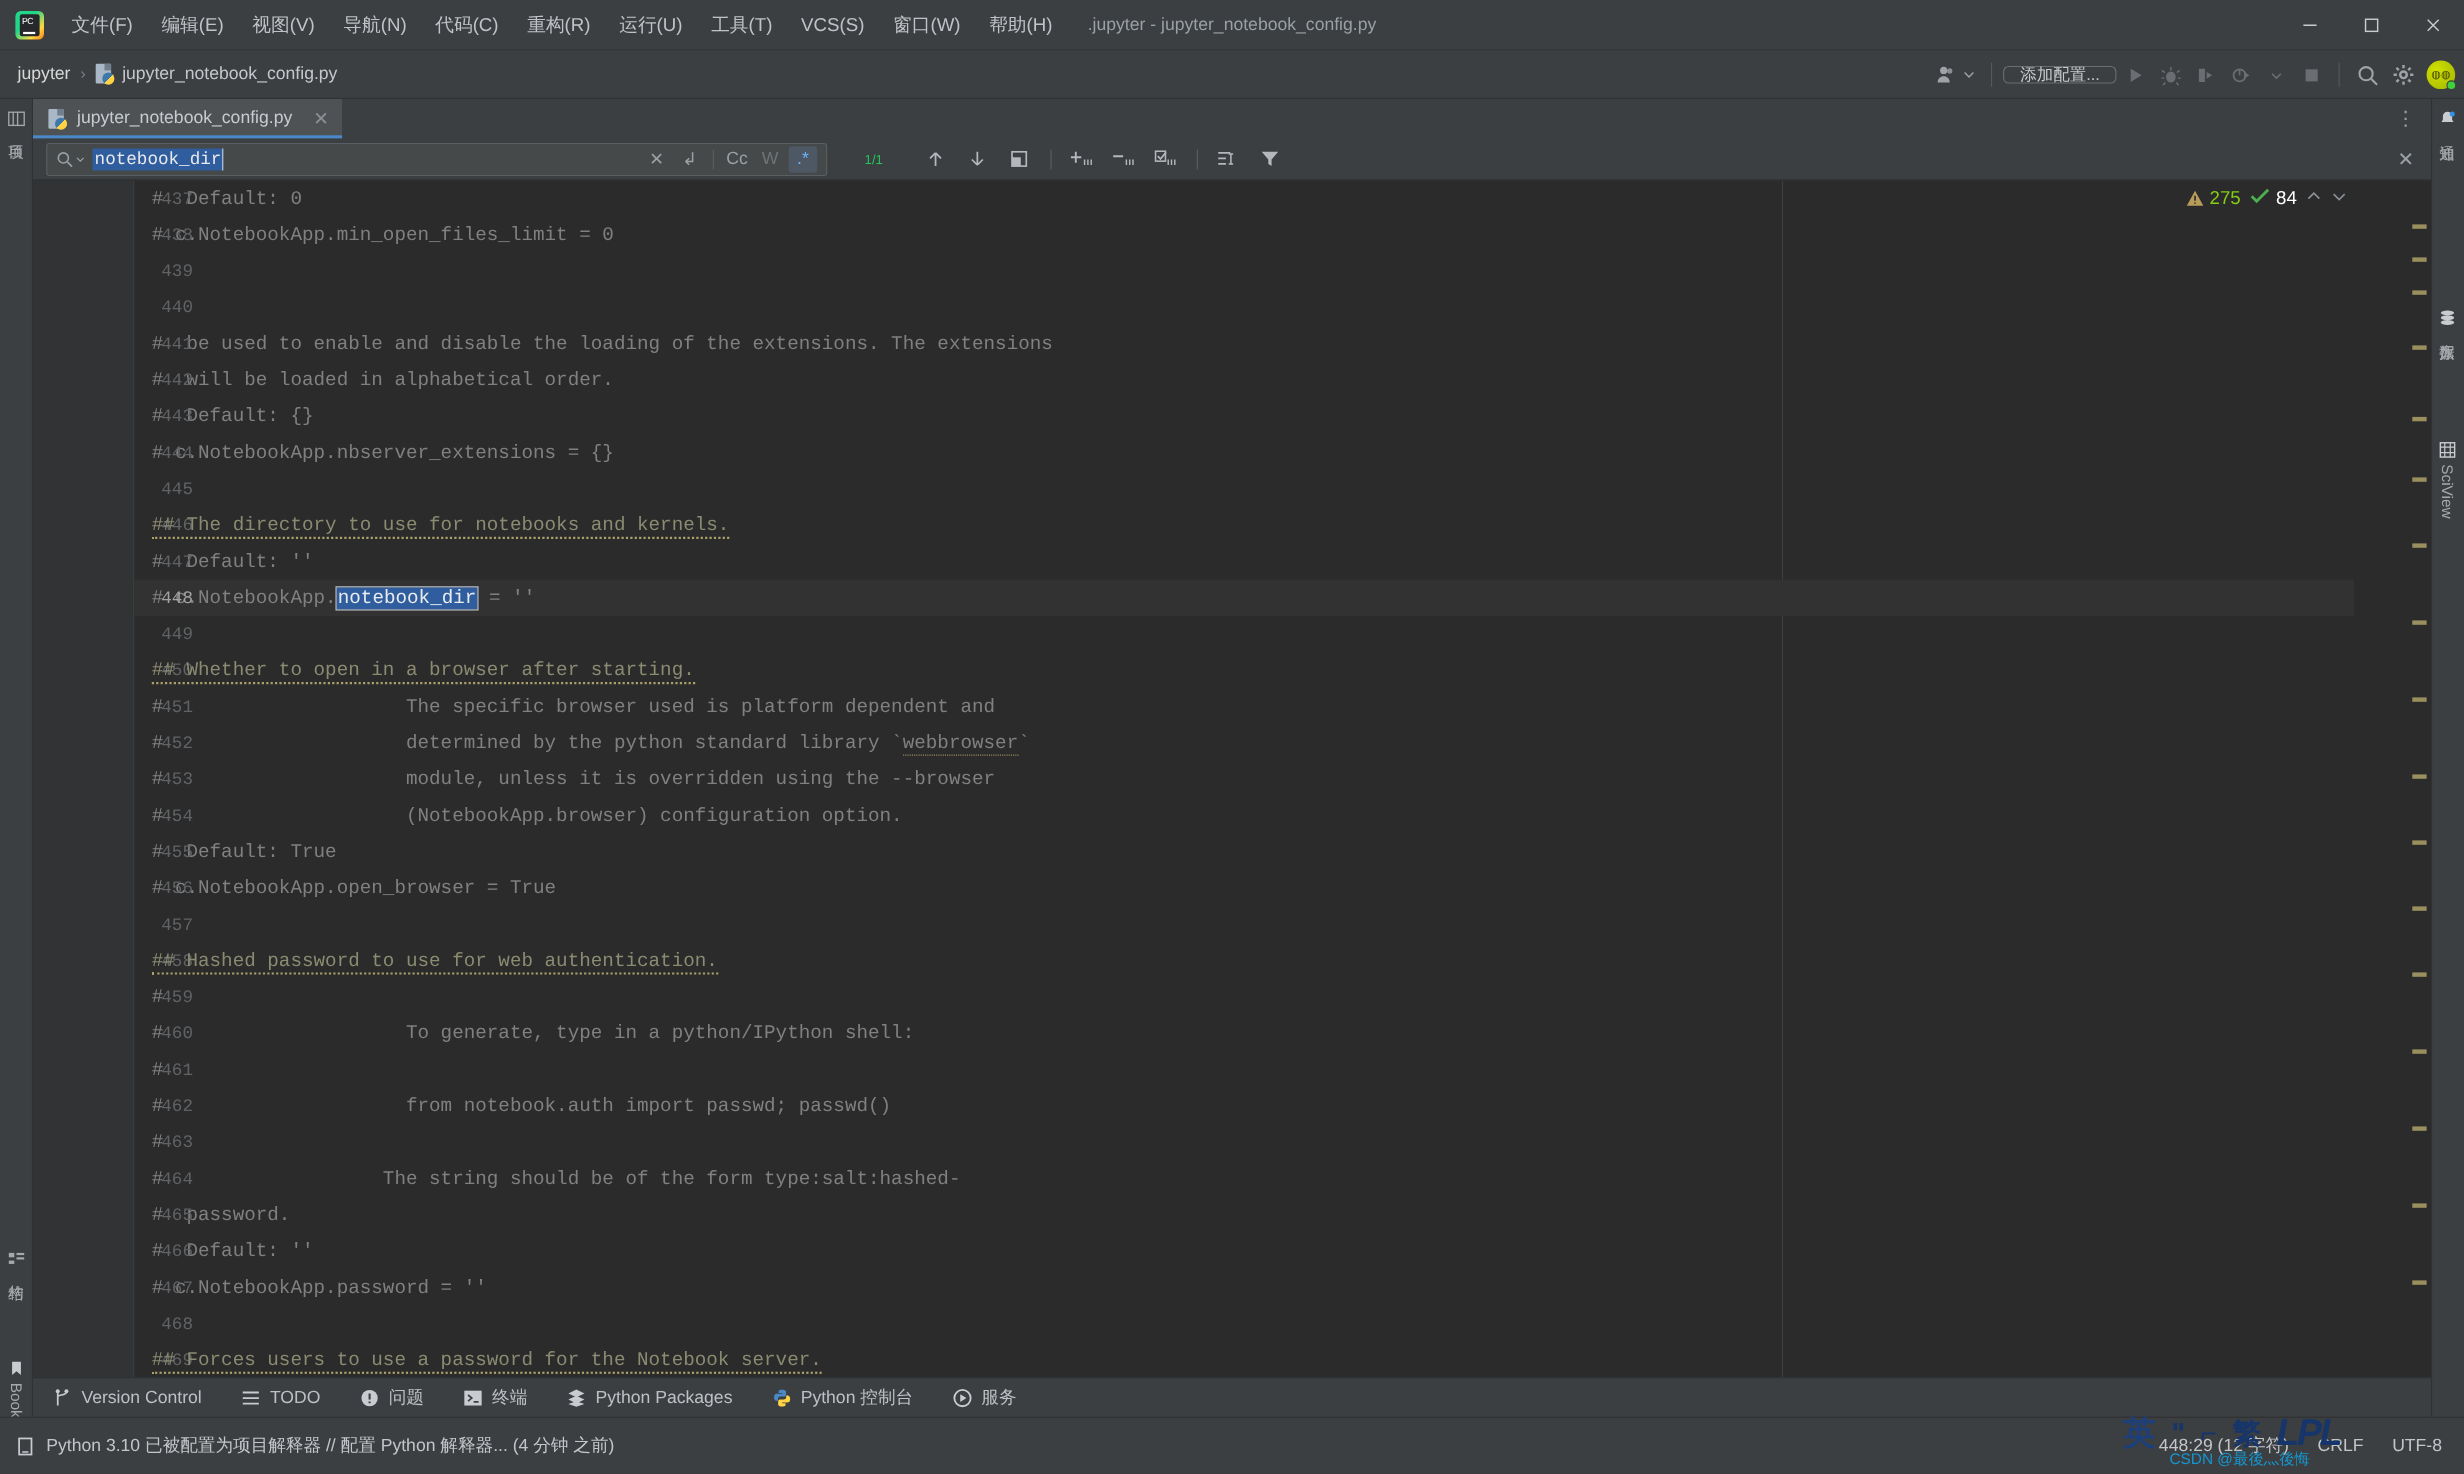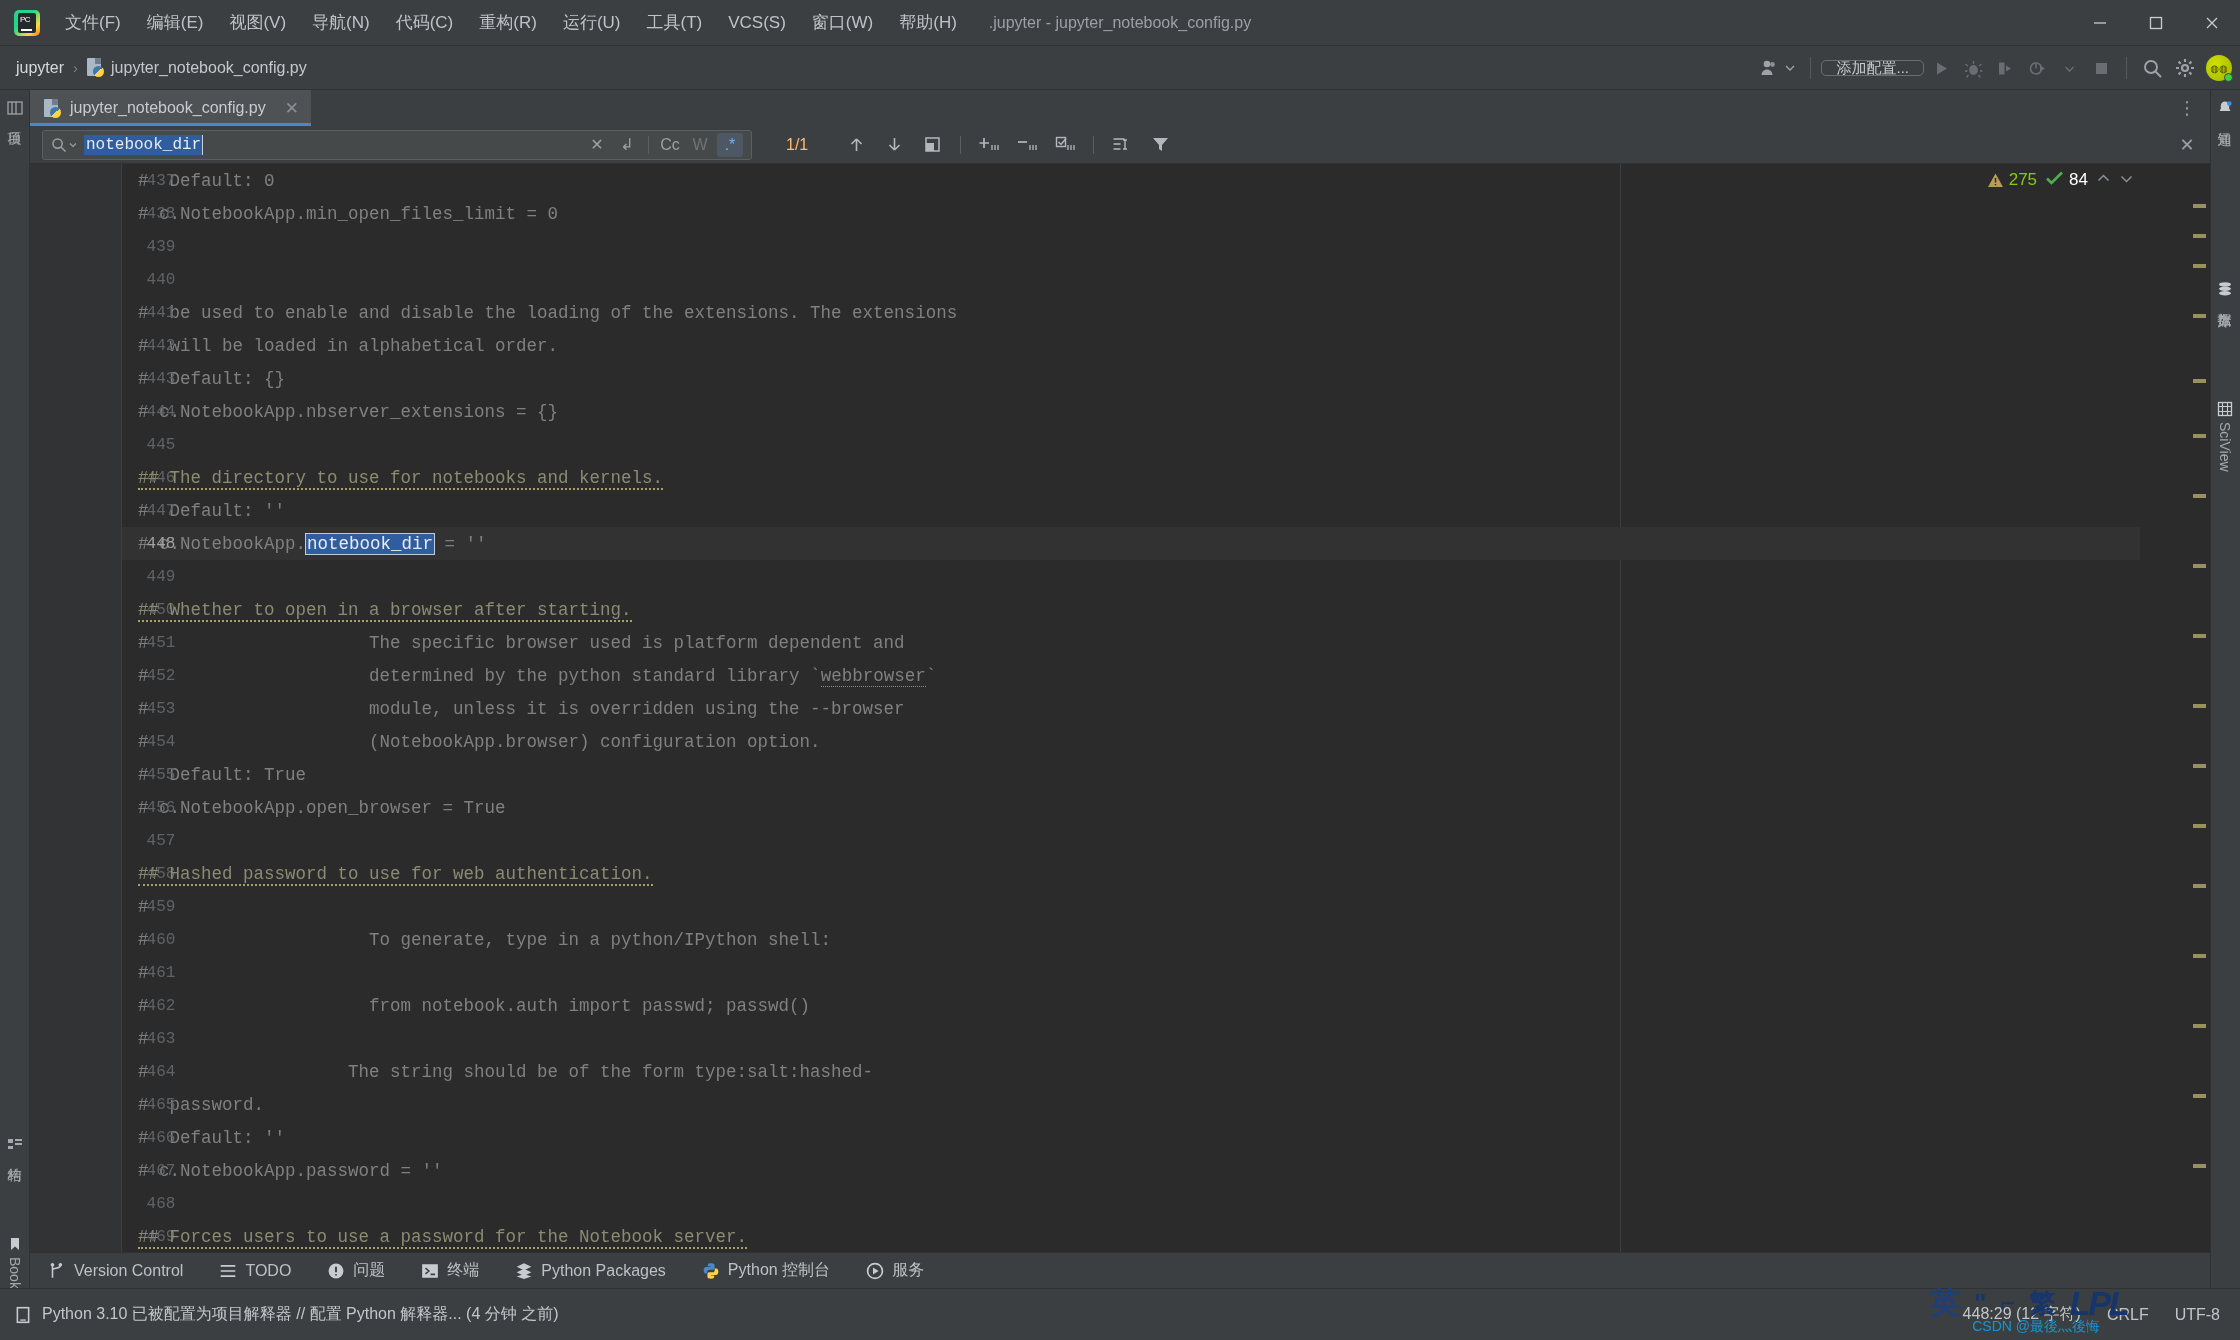--- a/index.html
+++ b/index.html
@@ -172,21 +172,21 @@
     font-family: "Liberation Mono", monospace; font-size: 16px;
     background: #2f5d9e; color: #e8eaec; padding: 1px 1px 1px 2px;
     border-right: 1px solid #c8d0d8;
   }
   .find-actions { margin-left: auto; display: flex; align-items: center; gap: 4px; }
   .fa-btn { width: 26px; height: 24px; display: flex; align-items: center; justify-content: center;
     color: #9aa0a6; font-size: 16px; border-radius: 3px; }
   .fa-btn.muted { color: #6f7478; }
   .fa-btn.active { background: #4d5864; color: #6cb6ff; }
   .fa-sep { width: 1px; height: 18px; background: #5a5f63; margin: 0 4px; }
-  .match-count { margin-left: 34px; font-size: 16px; color: #fdba74; }
+  .match-count { margin-left: 34px; font-size: 12px; color: #22c55e; }
   .find-nav { display: flex; align-items: center; gap: 10px; margin-left: 34px; color: #b4b8bc; }
   .fn-btn { width: 28px; height: 26px; display: flex; align-items: center; justify-content: center; }
   .find-close {
     position: absolute; right: 10px; color: #9aa0a6; font-size: 18px;
     width: 26px; height: 26px; display: flex; align-items: center; justify-content: center;
   }
 
   
   .editor {
     position: absolute; left: 30px; top: 164px; right: 30px; bottom: 88px;

